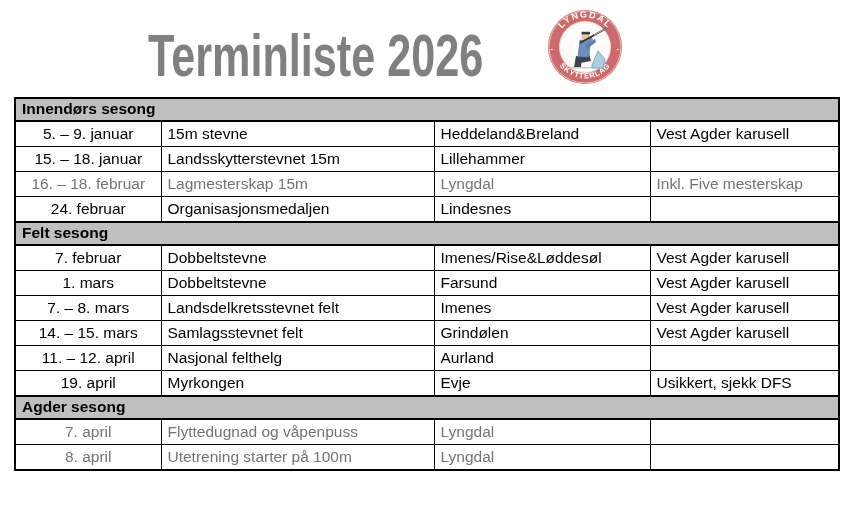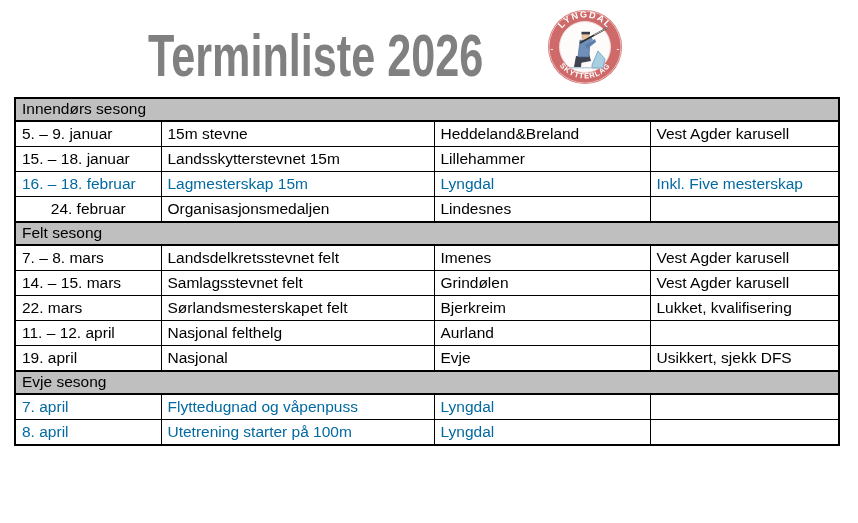--- a/index.html
+++ b/index.html
@@ -56,29 +56,29 @@
   table.schedule td {
     border: 1.5px solid #000000;
     padding: 1px 6px 2px 6px;
     height: 21px;
     overflow: hidden;
     white-space: nowrap;
     vertical-align: middle;
   }
   tr.section-row td {
     background: #bfbfbf;
-    font-weight: normal;
+    font-weight: bold;
     height: 17px;
     border-top-width: 2px;
     border-bottom-width: 2px;
     margin-left: 24px;
   }
-  tr.data-row td.date-cell { text-align: left; }
+  tr.data-row td.date-cell { text-align: center; }
   tr.data-row td.date-cell.align-left { text-align: center; }
-  tr.data-row.red td { color: #0369a1; }
+  tr.data-row.red td { color: #737373; }
 </style>
 </head>
 <body>
 
 <div class="page">
 
   <div class="doc-title">Terminliste 2026</div>
 
   <svg class="logo" viewBox="0 0 76 76">
 
@@ -157,51 +157,57 @@
         <tr class="data-row">
           <td class="date-cell align-left">24. februar</td>
           <td class="event-cell">Organisasjonsmedaljen</td>
           <td class="location-cell">Lindesnes</td>
           <td class="note-cell"></td>
         </tr>
         <tr class="section-row">
           <td colspan="4">Felt sesong</td>
         </tr>
         <tr class="data-row">
+          <td class="date-cell">7. februar</td>
+          <td class="event-cell">Dobbeltstevne</td>
+          <td class="location-cell">Imenes/Rise&amp;Løddesøl</td>
+          <td class="note-cell">Vest Agder karusell</td>
+        </tr>
+        <tr class="data-row">
+          <td class="date-cell">1. mars</td>
+          <td class="event-cell">Dobbeltstevne</td>
+          <td class="location-cell">Farsund</td>
+          <td class="note-cell">Vest Agder karusell</td>
+        </tr>
+        <tr class="data-row">
           <td class="date-cell">7. – 8. mars</td>
           <td class="event-cell">Landsdelkretsstevnet felt</td>
           <td class="location-cell">Imenes</td>
           <td class="note-cell">Vest Agder karusell</td>
         </tr>
         <tr class="data-row">
           <td class="date-cell">14. – 15. mars</td>
           <td class="event-cell">Samlagsstevnet felt</td>
           <td class="location-cell">Grindølen</td>
           <td class="note-cell">Vest Agder karusell</td>
         </tr>
         <tr class="data-row">
-          <td class="date-cell">22. mars</td>
-          <td class="event-cell">Sørlandsmesterskapet felt</td>
-          <td class="location-cell">Bjerkreim</td>
-          <td class="note-cell">Lukket, kvalifisering</td>
-        </tr>
-        <tr class="data-row">
           <td class="date-cell">11. – 12. april</td>
           <td class="event-cell">Nasjonal felthelg</td>
           <td class="location-cell">Aurland</td>
           <td class="note-cell"></td>
         </tr>
         <tr class="data-row">
           <td class="date-cell">19. april</td>
-          <td class="event-cell">Nasjonal</td>
+          <td class="event-cell">Myrkongen</td>
           <td class="location-cell">Evje</td>
           <td class="note-cell">Usikkert, sjekk DFS</td>
         </tr>
         <tr class="section-row">
-          <td colspan="4">Evje sesong</td>
+          <td colspan="4">Agder sesong</td>
         </tr>
         <tr class="data-row red">
           <td class="date-cell">7. april</td>
           <td class="event-cell">Flyttedugnad og våpenpuss</td>
           <td class="location-cell">Lyngdal</td>
           <td class="note-cell"></td>
         </tr>
         <tr class="data-row red">
           <td class="date-cell">8. april</td>
           <td class="event-cell">Utetrening starter på 100m</td>

